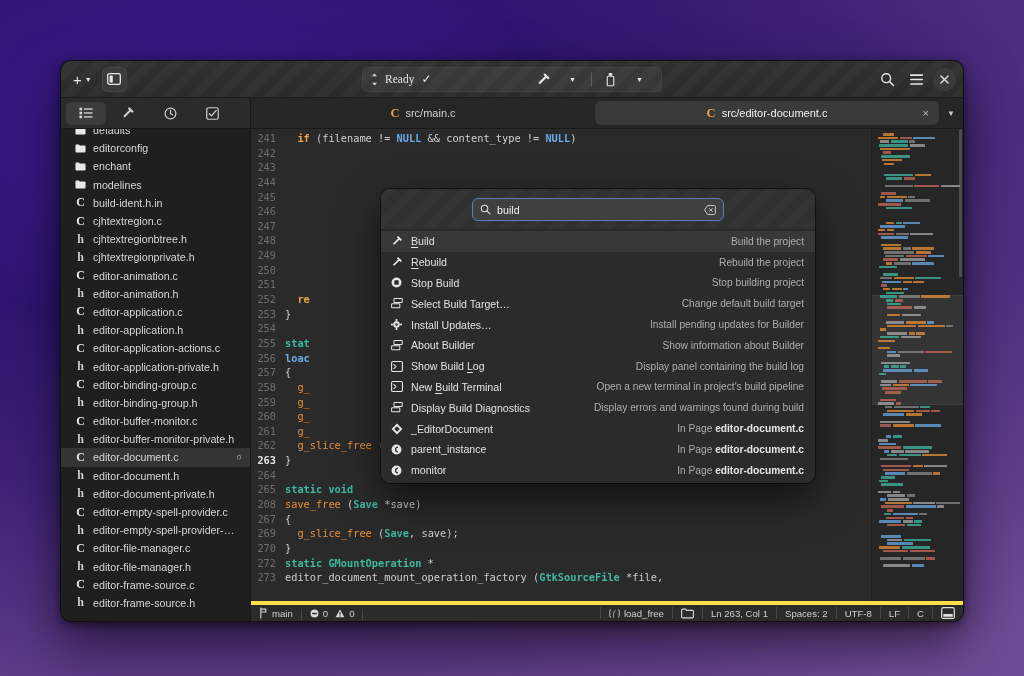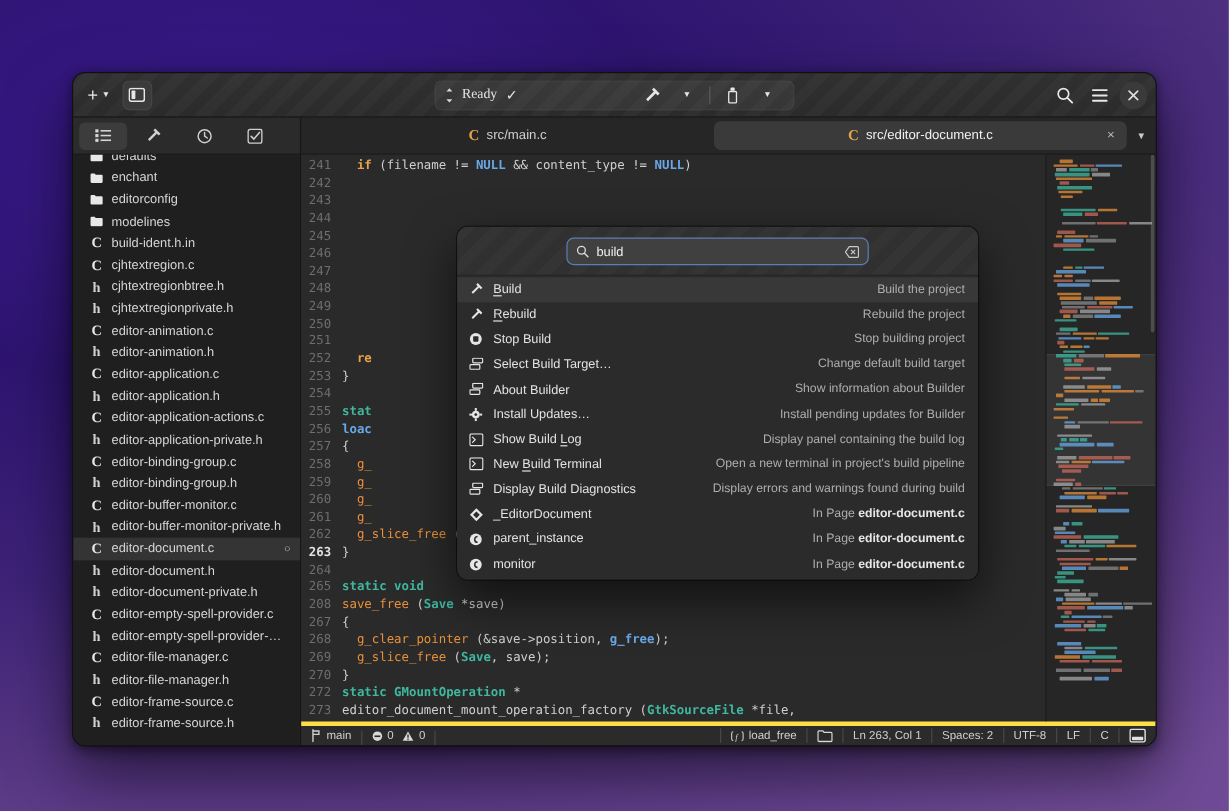--- a/index.html
+++ b/index.html
@@ -299,29 +299,29 @@
                 </svg>
               </span>
               <span class="fname">defaults</span>
             </div>
             <div class="frow">
               <span class="ficon folder">
                 <svg width="11" height="9" viewBox="0 0 12 10">
                   <path d="M0.4 1.6 a1 1 0 0 1 1 -1 h2.8 l1 1.2 h5.4 a1 1 0 0 1 1 1 v5.6 a1 1 0 0 1 -1 1 h-9.2 a1 1 0 0 1 -1 -1 z" fill="#e8e8e8"></path>
                 </svg>
               </span>
-              <span class="fname">enchant</span>
+              <span class="fname">editorconfig</span>
             </div>
             <div class="frow">
               <span class="ficon folder">
                 <svg width="11" height="9" viewBox="0 0 12 10">
                   <path d="M0.4 1.6 a1 1 0 0 1 1 -1 h2.8 l1 1.2 h5.4 a1 1 0 0 1 1 1 v5.6 a1 1 0 0 1 -1 1 h-9.2 a1 1 0 0 1 -1 -1 z" fill="#e8e8e8"></path>
                 </svg>
               </span>
-              <span class="fname">editorconfig</span>
+              <span class="fname">enchant</span>
             </div>
             <div class="frow">
               <span class="ficon folder">
                 <svg width="11" height="9" viewBox="0 0 12 10">
                   <path d="M0.4 1.6 a1 1 0 0 1 1 -1 h2.8 l1 1.2 h5.4 a1 1 0 0 1 1 1 v5.6 a1 1 0 0 1 -1 1 h-9.2 a1 1 0 0 1 -1 -1 z" fill="#e8e8e8"></path>
                 </svg>
               </span>
               <span class="fname">modelines</span>
             </div>
             <div class="frow">
@@ -458,21 +458,20 @@
               <div class="cline"><span class="ln">258</span><span class="ctext"><span class="pl">  </span><span class="fn">g_</span></span></div>
               <div class="cline"><span class="ln">259</span><span class="ctext"><span class="pl">  </span><span class="fn">g_</span></span></div>
               <div class="cline"><span class="ln">260</span><span class="ctext"><span class="pl">  </span><span class="fn">g_</span></span></div>
               <div class="cline"><span class="ln">261</span><span class="ctext"><span class="pl">  </span><span class="fn">g_</span></span></div>
               <div class="cline"><span class="ln">262</span><span class="ctext"><span class="pl">  </span><span class="fn">g_slice_free</span><span class="ctext"> (</span><span class="ty">Load</span><span class="ctext">, load);</span></span></div>
               <div class="cline"><span class="ln cur">263</span><span class="ctext"><span class="ctext">}</span></span></div>
               <div class="cline"><span class="ln">264</span><span class="ctext"></span></div>
               <div class="cline"><span class="ln">265</span><span class="ctext"><span class="kw">static void</span></span></div>
               <div class="cline"><span class="ln">208</span><span class="ctext"><span class="fn">save_free</span><span class="ctext"> (</span><span class="ty">Save</span><span class="ctext"> *save)</span></span></div>
               <div class="cline"><span class="ln">267</span><span class="ctext"><span class="ctext">{</span></span></div>
-              <div class="cline"><span class="ln">268</span><span class="ctext"><span class="pl">  </span><span class="fn">g_clear_pointer</span><span class="ctext"> (&amp;save-&gt;position, </span><span class="ty2">g_free</span><span class="ctext">);</span></span></div>
               <div class="cline"><span class="ln">269</span><span class="ctext"><span class="pl">  </span><span class="fn">g_slice_free</span><span class="ctext"> (</span><span class="ty">Save</span><span class="ctext">, save);</span></span></div>
               <div class="cline"><span class="ln">270</span><span class="ctext"><span class="ctext">}</span></span></div>
               <div class="cline"><span class="ln">272</span><span class="ctext"><span class="kw">static </span><span class="ty">GMountOperation</span><span class="ctext"> *</span></span></div>
               <div class="cline"><span class="ln">273</span><span class="ctext"><span class="ctext">editor_document_mount_operation_factory</span><span class="ctext"> (</span><span class="ty">GtkSourceFile</span><span class="ctext"> *file,</span></span></div>
             </div>
           <div class="minimap">
             <div class="mm-view" style="top:166px;height:110px"></div>
             <div class="mm-scroll" style="top:0;height:148px"></div>
           <div class="mm-row" style="padding-left: 8px;">
                 <span class="mm-seg" style="width: 11px; background: rgb(232, 144, 58); opacity: 0.75;"></span>
@@ -995,61 +994,61 @@
               <svg width="12" height="11" viewBox="0 0 13 12">
                 <rect x="3.2" y="0.6" width="9" height="4.2" rx="0.8" fill="none" stroke="#e6e6e6" stroke-width="1.1"></rect>
                 <rect x="0.6" y="6.4" width="9" height="4.2" rx="0.8" fill="none" stroke="#e6e6e6" stroke-width="1.1"></rect>
               </svg>
             </span>
             <span class="pal-title">Select Build Target…</span>
             <span class="pal-sub">Change default build target</span>
           </div>
           <div class="pal-row">
             <span class="pal-ico">
-              <svg width="12" height="11" viewBox="0 0 13 12">
-                <rect x="3.2" y="0.6" width="9" height="4.2" rx="0.8" fill="none" stroke="#e6e6e6" stroke-width="1.1"></rect>
-                <rect x="0.6" y="6.4" width="9" height="4.2" rx="0.8" fill="none" stroke="#e6e6e6" stroke-width="1.1"></rect>
-              </svg>
-            </span>
-            <span class="pal-title">About Builder</span>
-            <span class="pal-sub">Show information about Builder</span>
-          </div>
-          <div class="pal-row">
-            <span class="pal-ico">
               <svg width="11" height="11" viewBox="0 0 12 12">
                 <circle cx="6" cy="6" r="3.5" fill="#e6e6e6"></circle>
                 <g fill="#e6e6e6">
                   <rect x="5.1" y="0" width="1.8" height="2.6"></rect>
                   <rect x="5.1" y="9.4" width="1.8" height="2.6"></rect>
                   <rect x="0" y="5.1" width="2.6" height="1.8"></rect>
                   <rect x="9.4" y="5.1" width="2.6" height="1.8"></rect>
                 </g>
                 <circle cx="6" cy="6" r="1.3" fill="#2b2b2b"></circle>
               </svg>
             </span>
             <span class="pal-title">Install Updates…</span>
             <span class="pal-sub">Install pending updates for Builder</span>
           </div>
           <div class="pal-row">
             <span class="pal-ico">
               <svg width="12" height="11" viewBox="0 0 13 12">
-                <rect x="0.6" y="0.6" width="11.8" height="10.8" rx="1.4" fill="none" stroke="#e6e6e6" stroke-width="1.2"></rect>
-                <path d="M3 3.6 L5.4 6 L3 8.4" fill="none" stroke="#e6e6e6" stroke-width="1.1" stroke-linecap="round"></path>
-              </svg>
-            </span>
-            <span class="pal-title">Show Build <u>L</u>og</span>
-            <span class="pal-sub">Display panel containing the build log</span>
+                <rect x="3.2" y="0.6" width="9" height="4.2" rx="0.8" fill="none" stroke="#e6e6e6" stroke-width="1.1"></rect>
+                <rect x="0.6" y="6.4" width="9" height="4.2" rx="0.8" fill="none" stroke="#e6e6e6" stroke-width="1.1"></rect>
+              </svg>
+            </span>
+            <span class="pal-title">About Builder</span>
+            <span class="pal-sub">Show information about Builder</span>
           </div>
           <div class="pal-row">
             <span class="pal-ico">
               <svg width="12" height="11" viewBox="0 0 13 12">
                 <rect x="0.6" y="0.6" width="11.8" height="10.8" rx="1.4" fill="none" stroke="#e6e6e6" stroke-width="1.2"></rect>
                 <path d="M3 3.6 L5.4 6 L3 8.4" fill="none" stroke="#e6e6e6" stroke-width="1.1" stroke-linecap="round"></path>
               </svg>
             </span>
+            <span class="pal-title">Show Build <u>L</u>og</span>
+            <span class="pal-sub">Display panel containing the build log</span>
+          </div>
+          <div class="pal-row">
+            <span class="pal-ico">
+              <svg width="12" height="11" viewBox="0 0 13 12">
+                <rect x="0.6" y="0.6" width="11.8" height="10.8" rx="1.4" fill="none" stroke="#e6e6e6" stroke-width="1.2"></rect>
+                <path d="M3 3.6 L5.4 6 L3 8.4" fill="none" stroke="#e6e6e6" stroke-width="1.1" stroke-linecap="round"></path>
+              </svg>
+            </span>
             <span class="pal-title">New <u>B</u>uild Terminal</span>
             <span class="pal-sub">Open a new terminal in project's build pipeline</span>
           </div>
           <div class="pal-row">
             <span class="pal-ico">
               <svg width="12" height="11" viewBox="0 0 13 12">
                 <rect x="3.2" y="0.6" width="9" height="4.2" rx="0.8" fill="none" stroke="#e6e6e6" stroke-width="1.1"></rect>
                 <rect x="0.6" y="6.4" width="9" height="4.2" rx="0.8" fill="none" stroke="#e6e6e6" stroke-width="1.1"></rect>
               </svg>
             </span>

